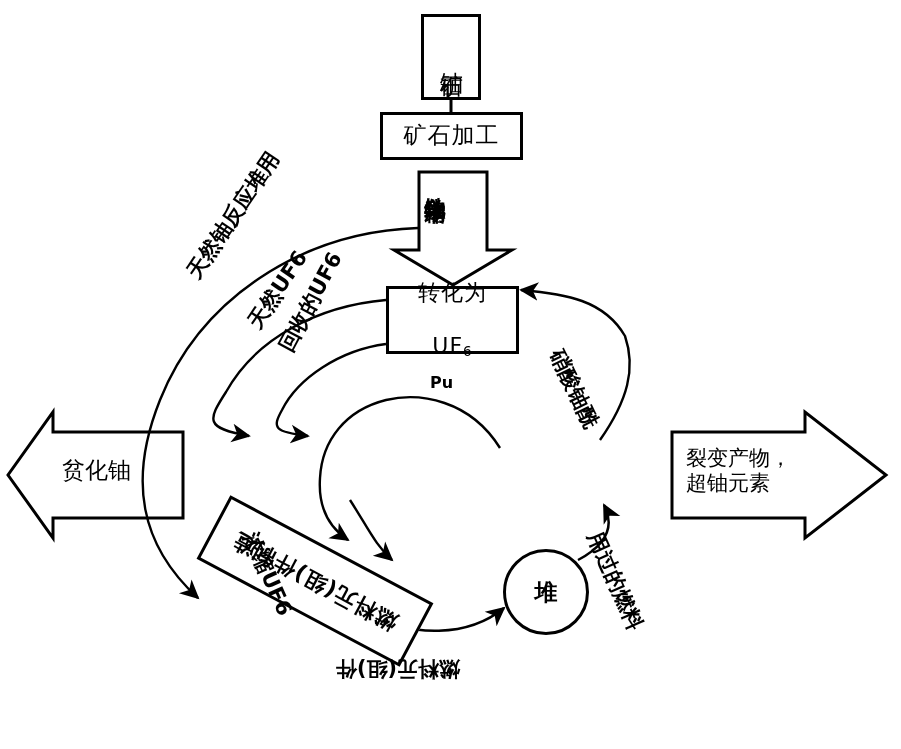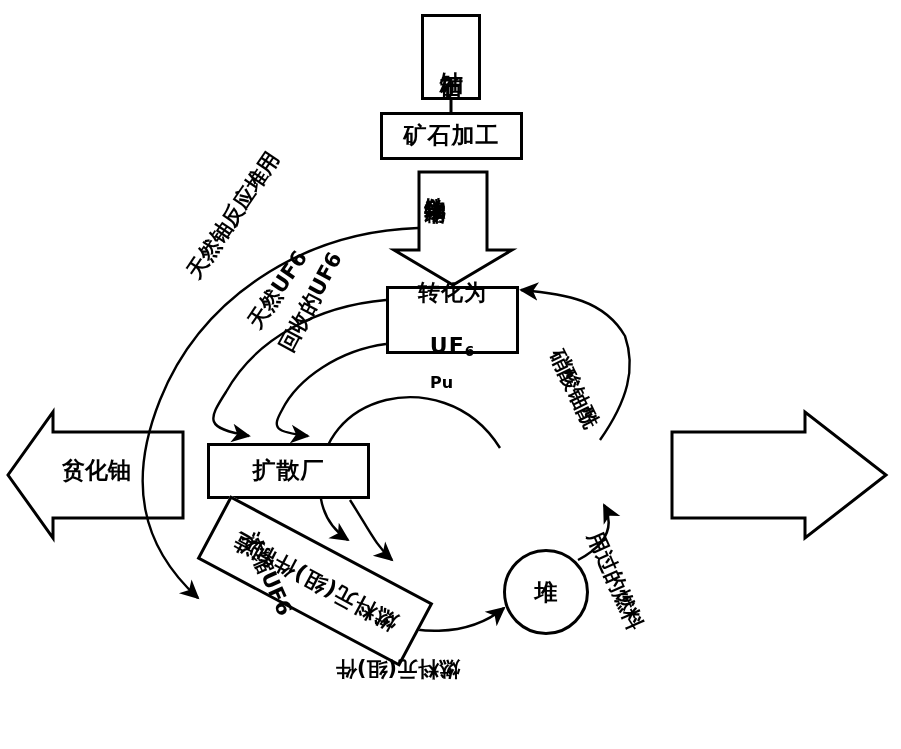--- a/index.html
+++ b/index.html
@@ -26,21 +26,21 @@
   }
   .node-box {
     position: absolute;
     box-sizing: border-box;
     border: 3px solid #000;
     background: #fff;
     display: flex;
     align-items: center;
     justify-content: center;
     text-align: center;
-    font-weight: bold;
+    font-weight: normal;
     color: #000;
     line-height: 1.12;
     letter-spacing: 1px;
   }
   .node-ore {
     left: 421px; top: 14px; width: 60px; height: 86px;
     font-size: 23px;
     writing-mode: vertical-rl;
     text-orientation: upright;
     letter-spacing: 2px;
@@ -82,21 +82,21 @@
     font-size: 22px; font-weight: bold; color: #000;
     transform: rotate(208deg);
     transform-origin: 50% 50%;
     letter-spacing: 1px;
   }
   .sub { font-size: 0.62em; vertical-align: -0.22em; }
 
   .arrow-label {
     position: absolute;
     font-size: 23px;
-    font-weight: bold;
+    font-weight: normal;
     color: #000;
     white-space: nowrap;
     pointer-events: none;
   }
   .label-depleted { left: 62px; top: 455px; }
   .label-fission {
     left: 686px; top: 446px;
     font-size: 21px; line-height: 1.2; white-space: pre-line; text-align: left;
   }
   .label-pu { left: 430px; top: 373px; font-size: 16px; font-weight: bold; }
@@ -172,31 +172,32 @@
 
   <div class="node-box node-milling">矿石加工</div>
 
   <div class="node-box node-conversion">
     <span>转化为</span>
     <span>
       <span>UF</span><span class="sub">6</span>
     </span>
   </div>
 
-  <div class="node-box node-diffusion">扩散厂</div>
 
 
   <div class="node-reactor">堆</div>
 
   <div class="node-fab">燃料元(组)件制造</div>
 
   <div class="arrow-text-vert">铀化学浓缩物</div>
 
   <div class="arrow-label label-depleted">贫化铀</div>
 
+  <div class="arrow-label label-fission">裂变产物，
+超铀元素</div>
 
   <div class="arrow-label label-pu">Pu</div>
 
   <div class="curve-label cl-natural-reactor">天然铀反应堆用</div>
 
   <div class="curve-label cl-natural-uf6">天然UF6</div>
 
   <div class="curve-label cl-recycled-uf6">回收的UF6</div>
 
   <div class="curve-label cl-uranyl-nitrate">硝酸铀酰</div>

